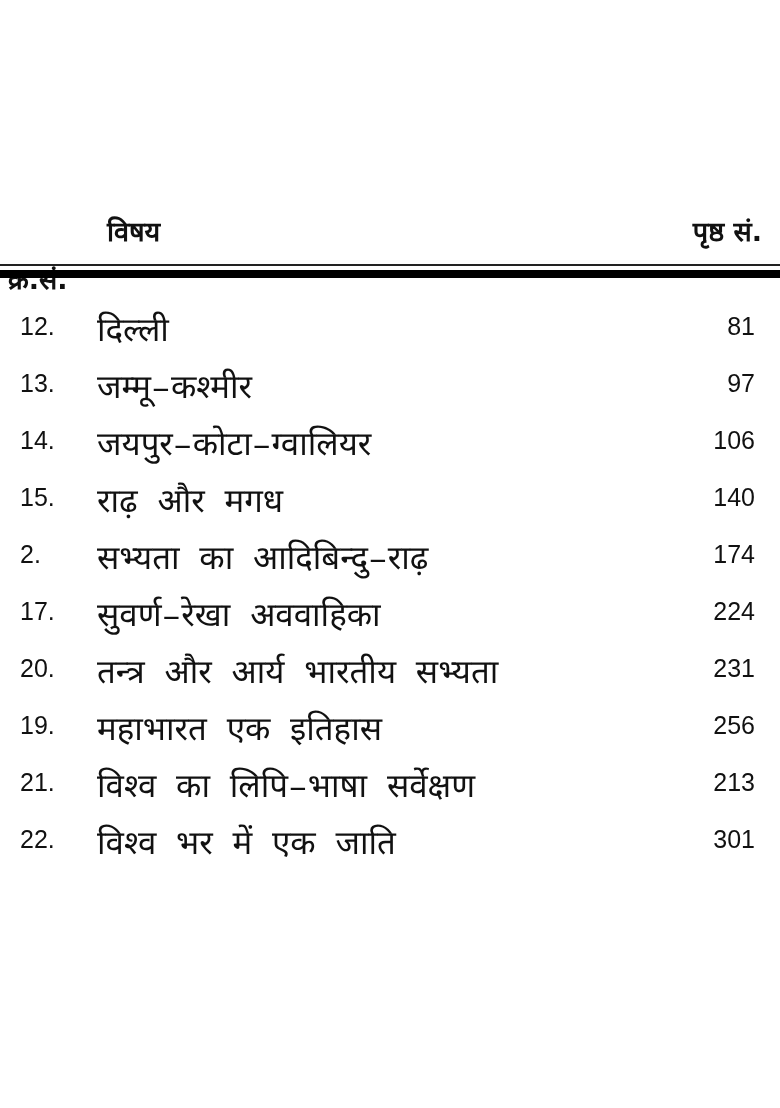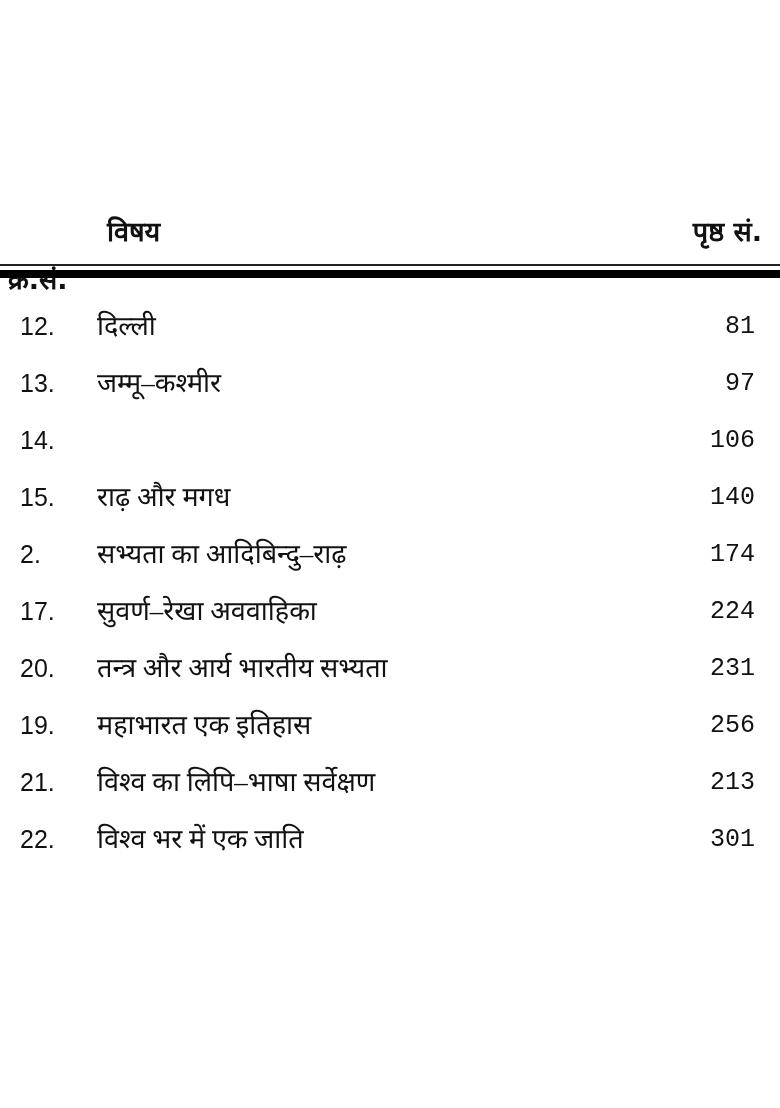--- a/index.html
+++ b/index.html
@@ -11,22 +11,22 @@
   .hdr { position: absolute; top: 212px; left: 0; width: 780px; height: 40px; }
   .hdr span { position: absolute; top: 0; font-size: 27px; font-weight: bold; font-family: "DejaVu Sans", sans-serif; }
   .h-num { left: 8px; margin-top: 48px; }
   .h-subj { left: 107px; }
   .h-page { right: 18px; }
   .rule-thin { position: absolute; top: 264px; left: 0; width: 780px; height: 2px; background: #222; }
   .rule-thick { position: absolute; top: 270px; left: 0; width: 780px; height: 8px; background: #000; }
   .rows { position: absolute; top: 306px; left: 0; width: 780px; }
   .row { position: relative; height: 57px; padding-left: 21px; }
   .num { position: absolute; left: 20px; top: 6px; font-size: 25px; }
-  .title { position: absolute; left: 97px; top: 0px; font-size: 27px; font-family: Liberation Serif, serif; }
-  .page { position: absolute; right: 25px; top: 6px; font-size: 25px; font-family: Liberation Mono, monospace; }
+  .title { position: absolute; left: 97px; top: 0px; font-size: 33px; font-family: Liberation Mono, monospace; }
+  .page { position: absolute; right: 25px; top: 6px; font-size: 25px; }
 </style>
 </head>
 <body>
 
 <div class="hdr">
   <span class="h-num">क्र.सं.</span>
   <span class="h-subj">विषय</span>
   <span class="h-page">पृष्ठ सं.</span>
 </div>
 <div class="rule-thin"></div>
@@ -38,20 +38,21 @@
     <span class="title">दिल्ली</span>
     <span class="page">81</span>
   </div>
   <div class="row">
     <span class="num">13.</span>
     <span class="title">जम्मू–कश्मीर</span>
     <span class="page">97</span>
   </div>
   <div class="row">
     <span class="num">14.</span>
+    <span class="title">जयपुर–कोटा–ग्वालियर</span>
     <span class="page">106</span>
   </div>
   <div class="row">
     <span class="num">15.</span>
     <span class="title">राढ़ और मगध</span>
     <span class="page">140</span>
   </div>
   <div class="row">
     <span class="num">2.</span>
     <span class="title">सभ्यता का आदिबिन्दु–राढ़</span>

